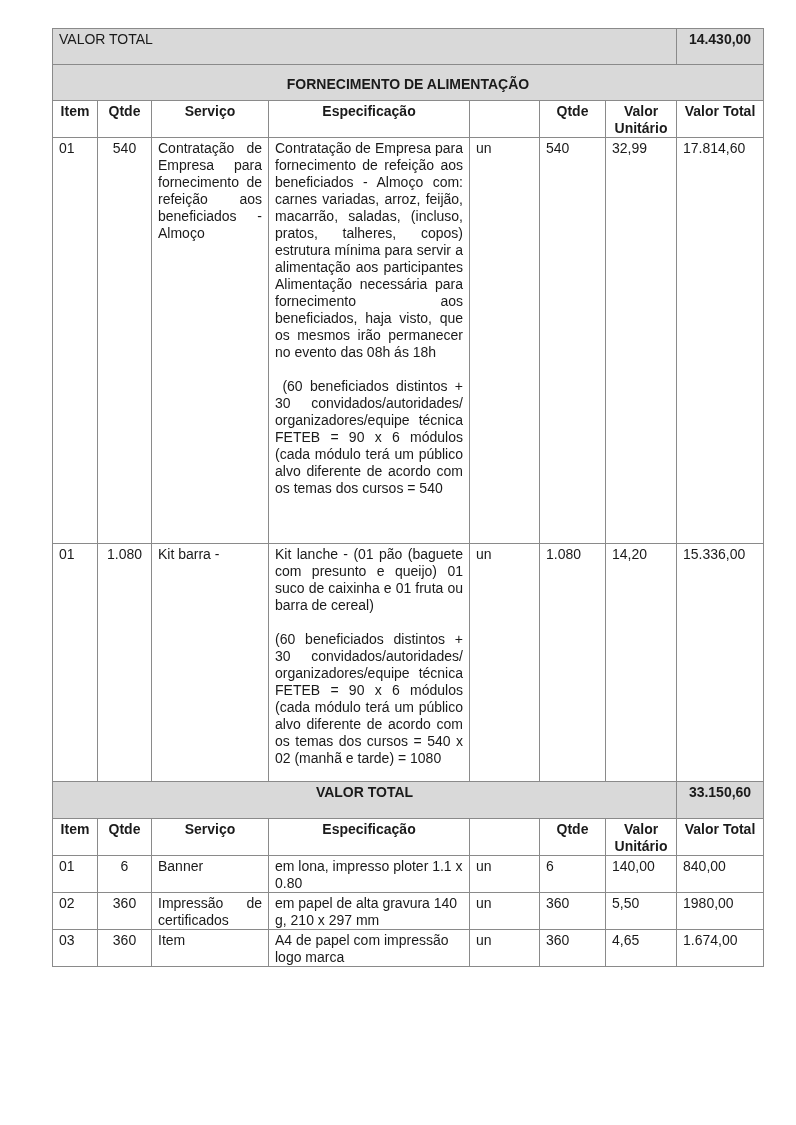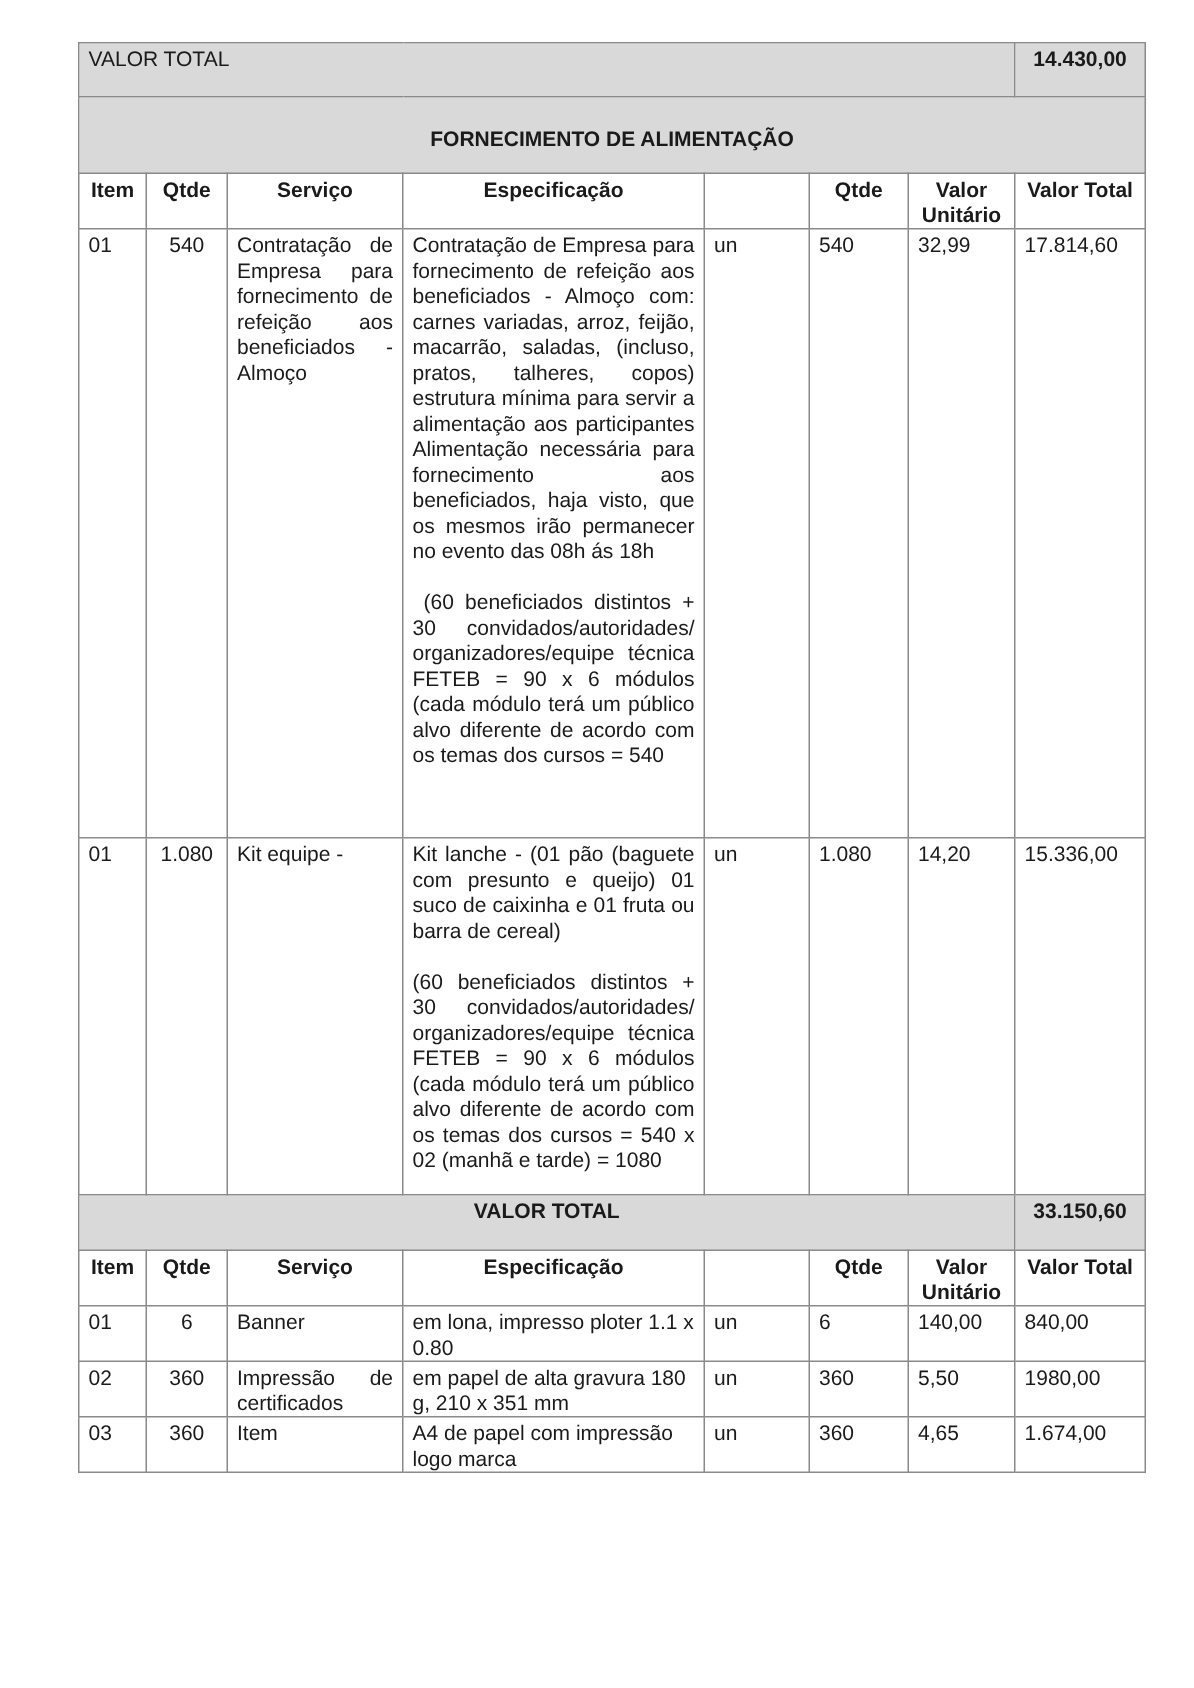--- a/index.html
+++ b/index.html
@@ -31,21 +31,21 @@
       <col style="width:71px">
       <col style="width:87px">
   </colgroup>
 
   <tbody>
       <tr class="gray" style="height:36px">
     <td colspan="7">VALOR TOTAL</td>
     <td class="bold">14.430,00</td>
   </tr>
 
-  <tr class="gray" style="height:51px">
+  <tr class="gray" style="height:36px">
     <td colspan="8" class="section-title">FORNECIMENTO DE ALIMENTAÇÃO</td>
   </tr>
   <tr class="hdr" style="height:35px">
     <td>Item</td>
     <td>Qtde</td>
     <td>Serviço</td>
     <td>Especificação</td>
     <td></td>
     <td>Qtde</td>
     <td>Valor Unitário</td>
@@ -63,21 +63,21 @@
     </td>
     <td>un</td>
     <td>540</td>
     <td>32,99</td>
     <td>17.814,60</td>
   </tr>
 
   <tr style="height:238px">
     <td>01</td>
     <td class="center">1.080</td>
-    <td>Kit equipe -</td>
+    <td>Kit barra -</td>
     <td class="justify">
       <span>Kit lanche - (01 pão (baguete com presunto e queijo) 01 suco de caixinha e 01 fruta ou barra de cereal)</span>
       <span class="spacer"></span>
       <span>(60 beneficiados distintos + 30 convidados/autoridades/ organizadores/equipe técnica FETEB = 90 x 6 módulos (cada módulo terá um público alvo diferente de acordo com os temas dos cursos = 540 x 02 (manhã e tarde) = 1080</span>
     </td>
     <td>un</td>
     <td>1.080</td>
     <td>14,20</td>
     <td>15.336,00</td>
   </tr>
@@ -105,21 +105,21 @@
     <td>em lona, impresso ploter 1.1 x 0.80</td>
     <td>un</td>
     <td>6</td>
     <td>140,00</td>
     <td>840,00</td>
   </tr>
   <tr style="height:34px">
     <td>02</td>
     <td class="center">360</td>
     <td class="justify">Impressão de certificados</td>
-    <td>em papel de alta gravura 180 g, 210 x 351 mm</td>
+    <td>em papel de alta gravura 140 g, 210 x 297 mm</td>
     <td>un</td>
     <td>360</td>
     <td>5,50</td>
     <td>1980,00</td>
   </tr>
   <tr style="height:34px">
     <td>03</td>
     <td class="center">360</td>
     <td class="justify">Item</td>
     <td>A4 de papel com impressão logo marca</td>

